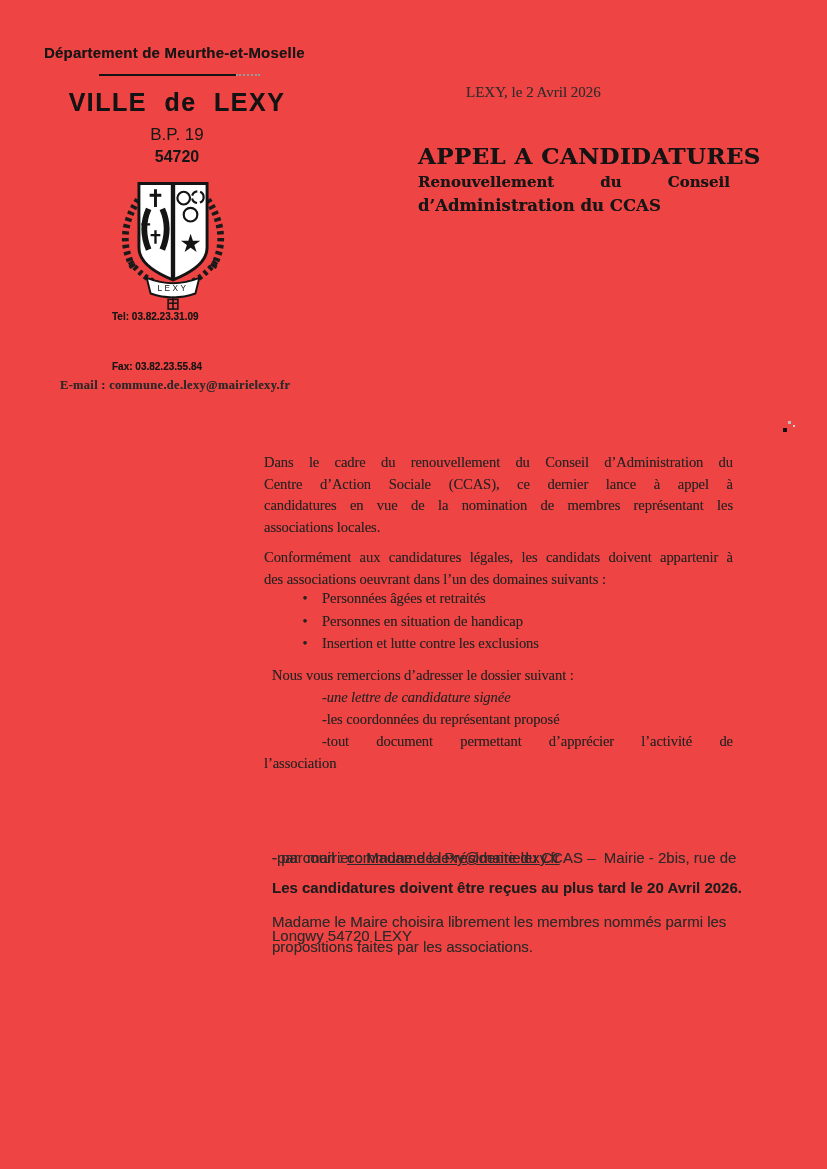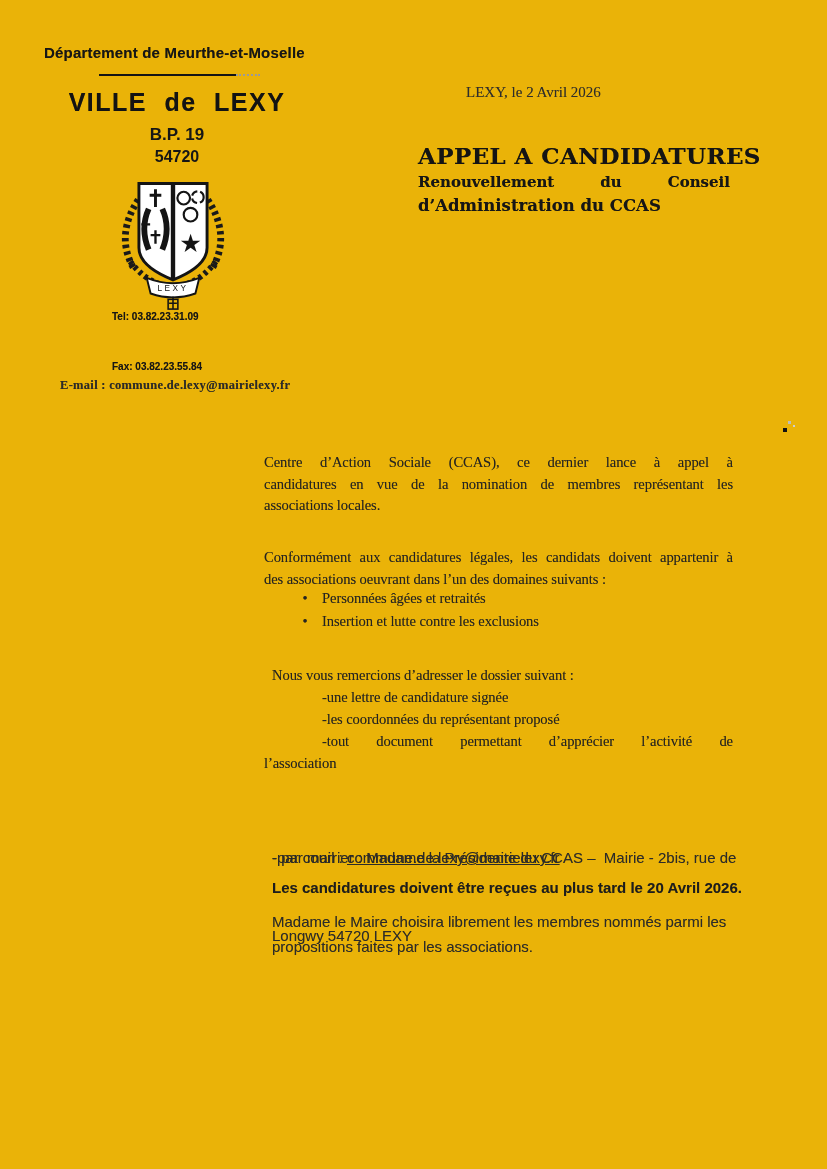--- a/index.html
+++ b/index.html
@@ -1,19 +1,19 @@
 <!DOCTYPE html>
 <html><head>
 <meta charset="utf-8">
 <style>
   html,body{margin:0;padding:0;background:#e8e8e8;}
   .page{
     position:relative;
     width:827px;height:1169px;
-    background:#eab308;
+    background:#ef4444;
     margin:0 auto;
     overflow:hidden;
     font-family:"Liberation Serif", serif;
     color:#1f1f1f;
   }
   .abs{position:absolute;}
   
   .dept{
     left:44px;top:44px;
     font-family:"Liberation Sans", sans-serif;
@@ -23,21 +23,21 @@
   .dept-underline{left:99px;top:71px;width:137px;height:3px;border-bottom:2px solid #141414;}
   .dept-underline-tail{left:236px;top:71px;width:24px;height:3px;border-bottom:2px dotted #9a9a9a;}
   .cityname{
     left:58px;top:88px;width:238px;text-align:center;
     font-family:"Liberation Sans", sans-serif;font-weight:700;
     font-size:25px;letter-spacing:1.5px;word-spacing:9px;color:#131313;
     text-shadow:0 0 .5px rgba(0,0,0,.5);
   }
   .pobox{
     left:58px;top:125px;width:238px;text-align:center;
-    font-family:"Liberation Sans", sans-serif;font-weight:700;font-size:17px;color:#161616;
+    font-family:"Liberation Sans", sans-serif;font-weight:400;font-size:17px;color:#161616;
   }
   .postal{
     left:58px;top:148px;width:238px;text-align:center;
     font-family:"Liberation Sans", sans-serif;font-weight:700;font-size:16px;color:#161616;
   }
   .crest{left:100px;top:166px;width:146px;height:146px;}
   .telfax{
     font-family:"Liberation Sans", sans-serif;font-weight:700;font-size:10px;color:#161616;
     text-shadow:0 0 .4px rgba(0,0,0,.4);
   }
@@ -70,21 +70,21 @@
   .bodytext{font-size:14.6px;line-height:21.5px;color:#242424;letter-spacing:-.1px;
     text-shadow:0 0 .6px rgba(0,0,0,.3);}
   .col{left:264px;width:469px;}
   .jl{text-align:justify;text-align-last:justify;}
   .p1{top:452px;}
   .p2{top:547px;}
   .bullets{left:288px;top:587px;width:445px;}
   .bullet-item{line-height:22.5px;}
   .bullet-dot{display:inline-block;width:34px;text-align:center;}
   .p3{left:272px;top:665px;width:461px;}
-  .dossier1{left:322px;top:687px;width:411px;}
+  .dossier1{left:322px;top:687px;width:411px;font-style:italic;}
   .dossier2{left:322px;top:709px;width:411px;}
   .dossier3{left:322px;top:731px;width:411px;display:flex;justify-content:space-between;}
   .dossier3cont{left:264px;top:753px;width:411px;}
   
   .sansblock{
     font-family:"Liberation Sans", sans-serif;font-size:15px;color:#2b2b2b;
     text-shadow:0 0 .5px rgba(0,0,0,.3);
   }
   .courier{left:272px;top:793px;width:480px;line-height:26px;white-space:pre-wrap;}
   .mailline{left:272px;top:849px;width:480px;}
@@ -152,33 +152,37 @@
   <div class="abs dateline">LEXY, le 2 Avril 2026</div>
   <div class="abs apptitle">APPEL A CANDIDATURES</div>
   <div class="abs subtitle1">
     <span>Renouvellement</span>
     <span>du</span>
     <span>Conseil</span>
   </div>
   <div class="abs subtitle2">d’Administration du CCAS</div>
 
   <div class="abs col p1 bodytext">
+    <div class="jl">Dans le cadre du renouvellement du Conseil d’Administration du</div>
     <div class="jl">Centre d’Action Sociale (CCAS), ce dernier lance à appel à</div>
     <div class="jl">candidatures en vue de la nomination de membres représentant les</div>
     <div>associations locales.</div>
   </div>
 
   <div class="abs col p2 bodytext">
     <div class="jl">Conformément aux candidatures légales, les candidats doivent appartenir à</div>
     <div>des associations oeuvrant dans l’un des domaines suivants :</div>
   </div>
 
   <div class="abs bullets bodytext">
     <div class="bullet-item">
       <span class="bullet-dot">•</span><span>Personnées âgées et retraités</span>
+    </div>
+    <div class="bullet-item">
+      <span class="bullet-dot">•</span><span>Personnes en situation de handicap</span>
     </div>
     <div class="bullet-item">
       <span class="bullet-dot">•</span><span>Insertion et lutte contre les exclusions</span>
     </div>
   </div>
 
   <div class="abs p3 bodytext">Nous vous remercions d’adresser le dossier suivant :</div>
   <div class="abs dossier1 bodytext">-une lettre de candidature signée</div>
   <div class="abs dossier2 bodytext">-les coordonnées du représentant proposé</div>
   <div class="abs dossier3 bodytext">

